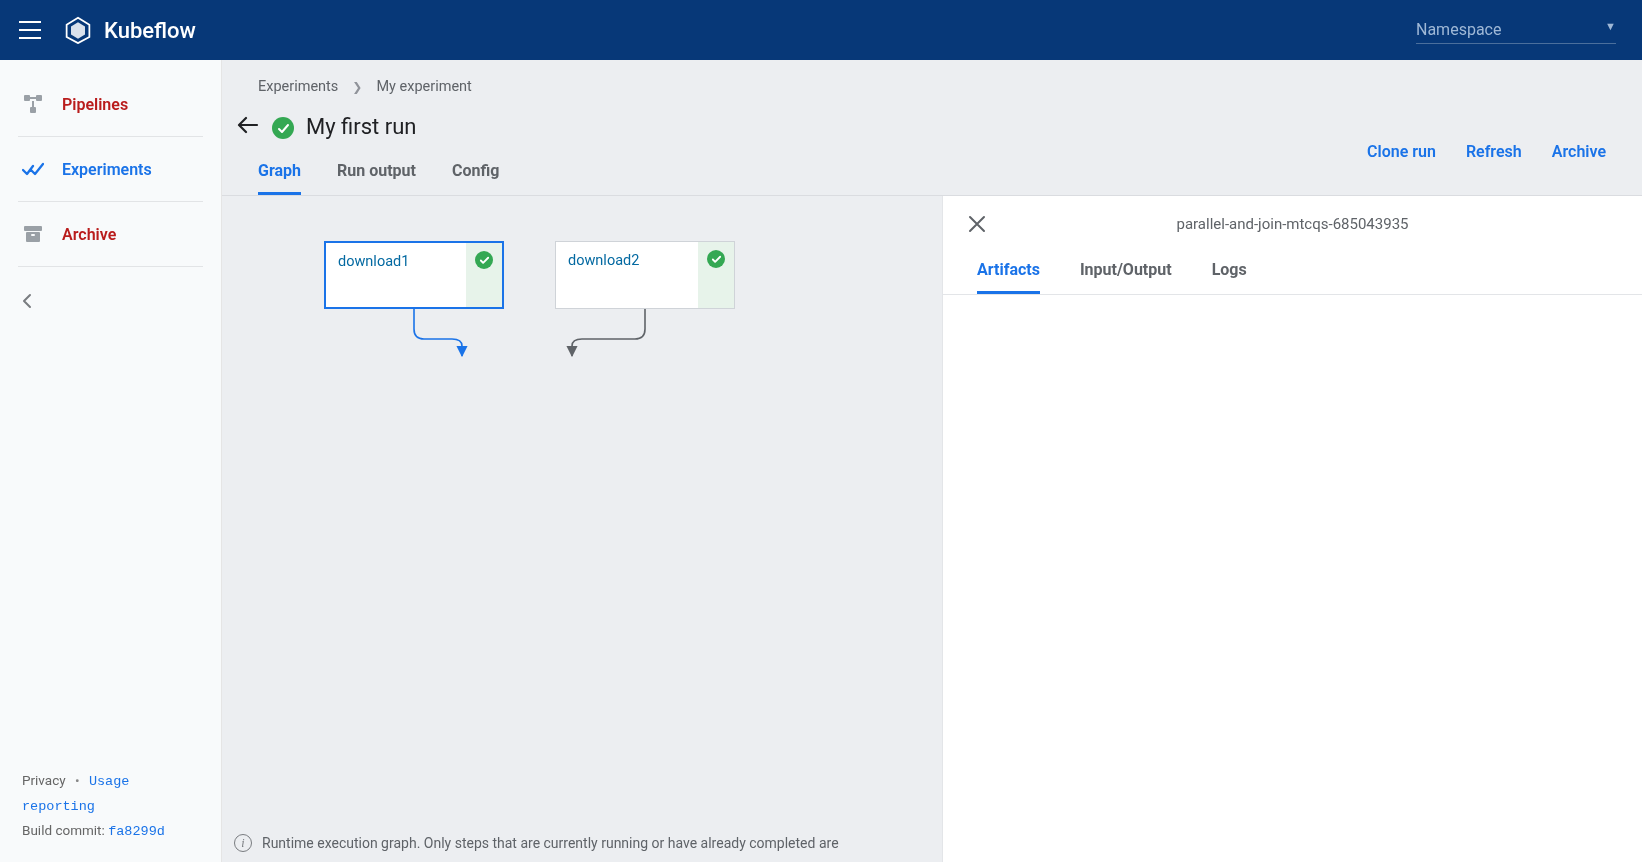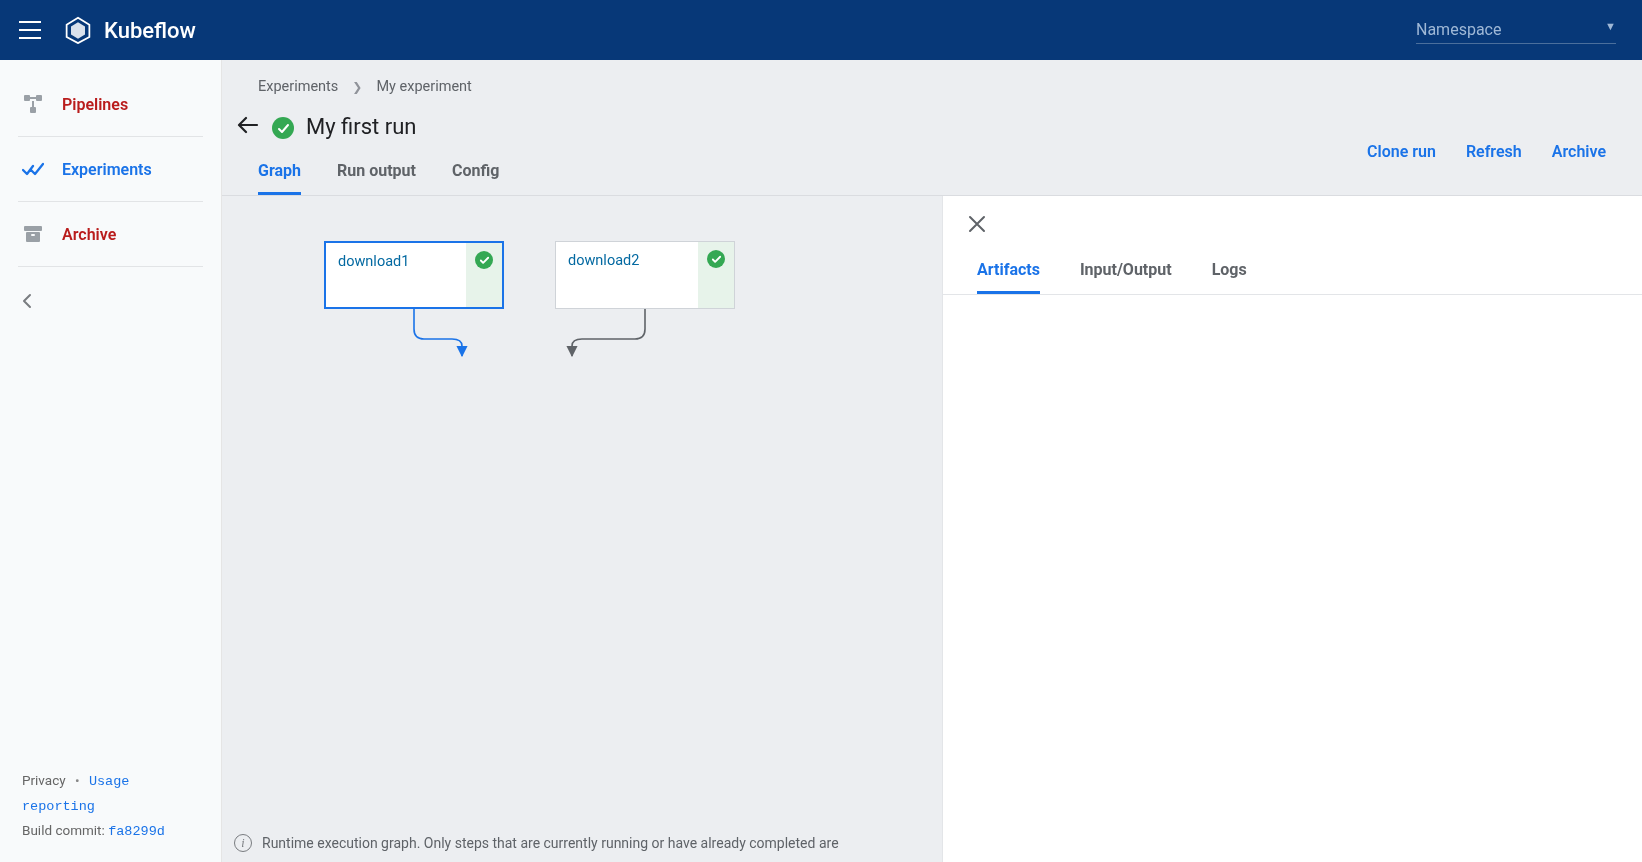--- a/index.html
+++ b/index.html
@@ -229,20 +229,21 @@
         </div>
       </div>
 
       <div class="details">
         <div class="details-head">
           <span class="close">
             <svg width="20" height="20" viewBox="0 0 20 20">
                 <path d="M3 3l14 14M17 3L3 17" stroke="#5f6368" stroke-width="2" stroke-linecap="round"></path>
               </svg>
           </span>
+          <span class="name">parallel-and-join-mtcqs-685043935</span>
           <span style="width:20px"></span>
         </div>
         <div class="details-tabs">
           <div class="dtab active">Artifacts</div>
           <div class="dtab">Input/Output</div>
           <div class="dtab">Logs</div>
         </div>
         <div class="details-body"></div>
       </div>
     </div>

